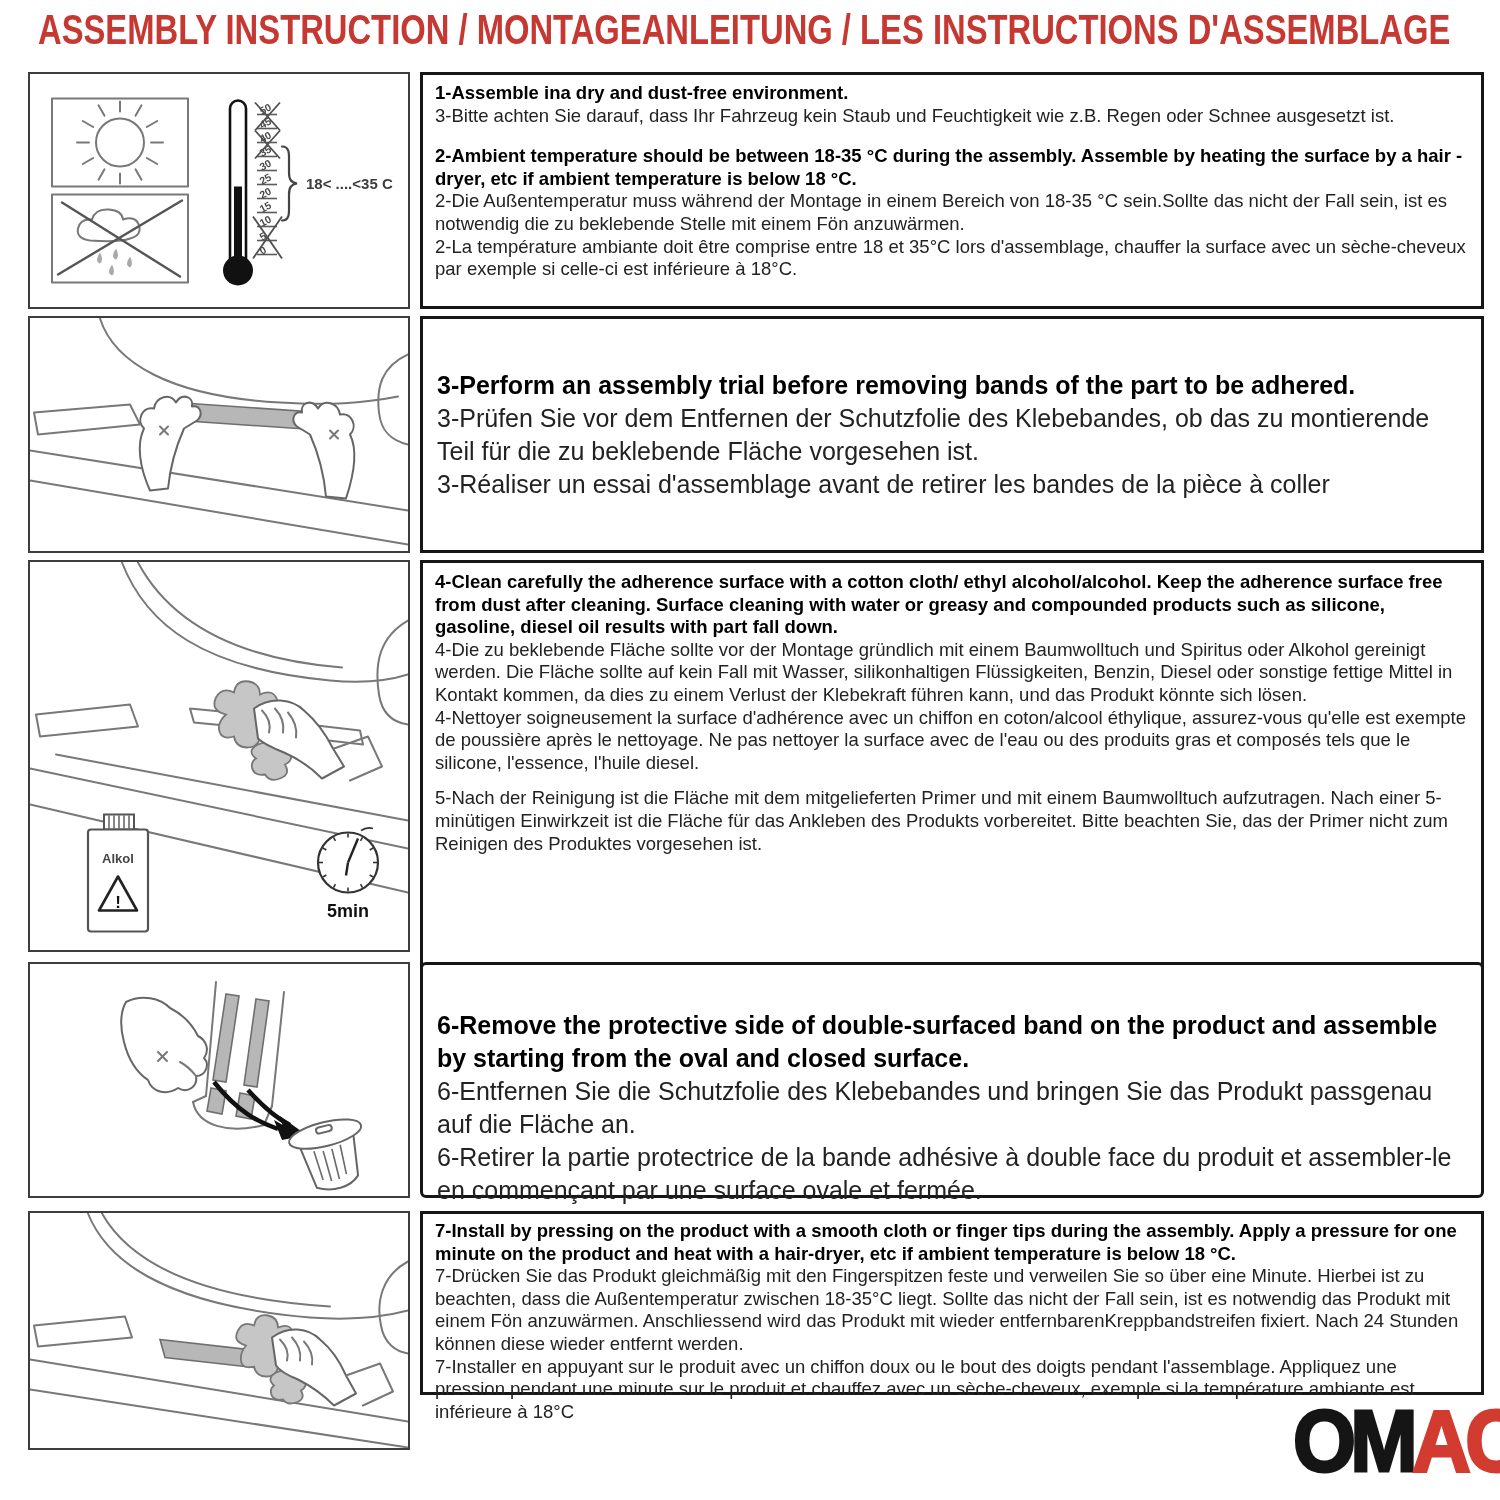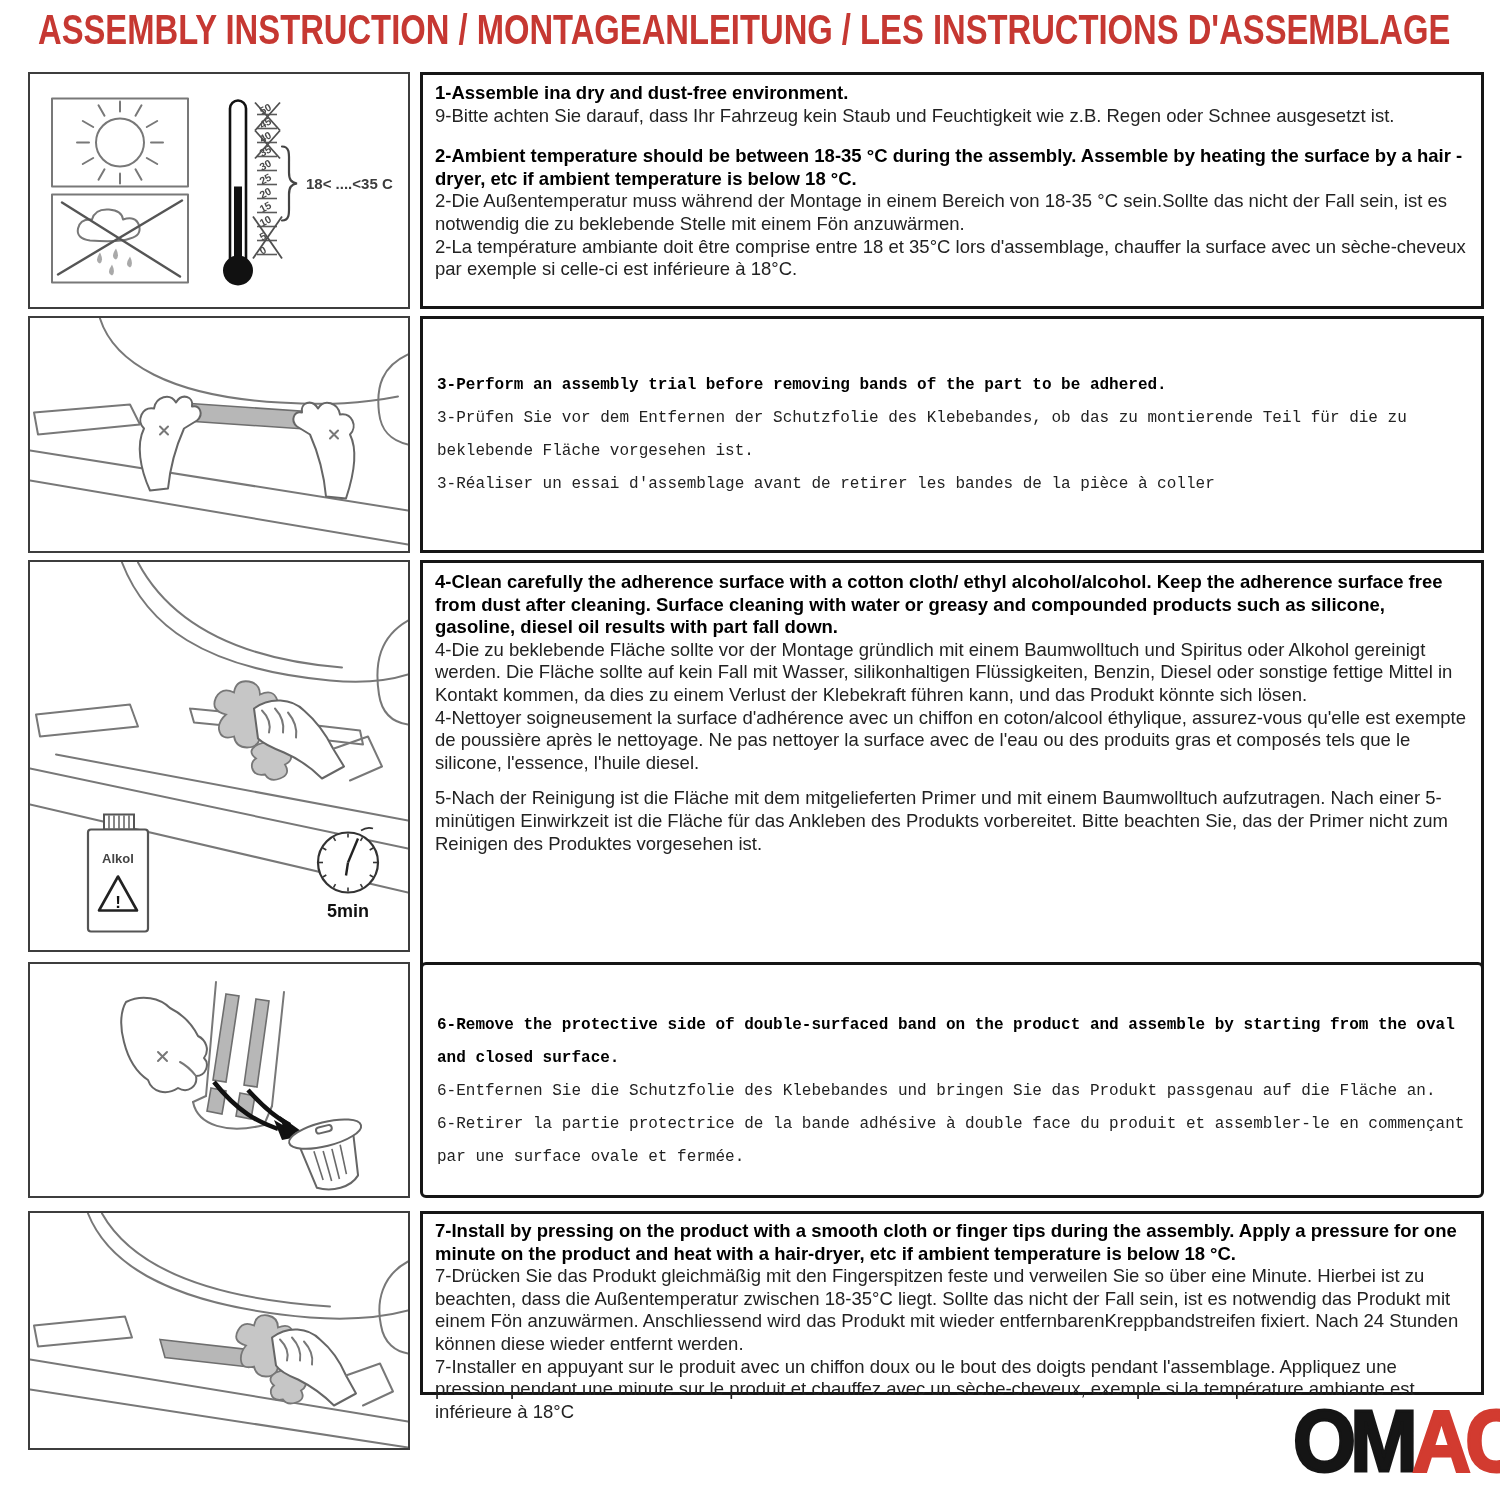--- a/index.html
+++ b/index.html
@@ -16,21 +16,21 @@
   .imgbox{
     position:absolute;left:28px;width:382px;border:2px solid #3d3d3d;
     background:#fff;box-sizing:border-box;
   }
   .textbox{
     position:absolute;left:420px;width:1064px;border:3px solid #161616;
     background:#fff;box-sizing:border-box;
   }
   .textbox p{margin:0;}
   .t-sm{font-size:18.5px;line-height:22.6px;}
-  .t-lg{font-size:16px;line-height:33px;font-family:Liberation Mono, monospace;}
+  .t-lg{font-size:25px;line-height:33px;}
   p.b{font-weight:bold;color:#000;}
   p.r{color:#222;}
   .gap{height:18px;}
   .gap-sm{height:13px;}
   svg{display:block;width:100%;height:100%;}
   svg .ln{fill:none;stroke:#787878;stroke-width:2;stroke-linecap:round;stroke-linejoin:round;}
   svg .ln-dk{fill:none;stroke:#555;stroke-width:2.4;stroke-linecap:round;stroke-linejoin:round;}
   svg .blk{stroke:#111;fill:none;stroke-width:2.6;}
   svg .fillblk{fill:#111;stroke:none;}
   svg .strip{fill:#b7b7b7;stroke:#6e6e6e;stroke-width:1.6;}
@@ -131,21 +131,21 @@
         <line x1="223" y1="142" x2="252" y2="184"></line>
           <line x1="252" y1="142" x2="223" y2="184"></line>
       </g>
       <path fill="none" stroke="#444" stroke-width="2.2" stroke-linecap="round" d="M 252,72 C 260,72 259,80 259,88 L 259,98 C 259,105 261,108 267,109 C 261,110 259,113 259,120 L 259,130 C 259,138 260,146 252,146"></path>
       <text class="lbl" x="276" y="114">18&lt; ....&lt;35 C</text>
     </g>
   </svg>
 </div>
 <div class="textbox t-sm" style="top:72px;height:237px;padding:7px 12px;">
   <p class="b">1-Assemble ina dry and dust-free environment.</p>
-  <p class="r">9-Bitte achten Sie darauf, dass Ihr Fahrzeug kein Staub und Feuchtigkeit wie z.B. Regen oder Schnee ausgesetzt ist.</p>
+  <p class="r">3-Bitte achten Sie darauf, dass Ihr Fahrzeug kein Staub und Feuchtigkeit wie z.B. Regen oder Schnee ausgesetzt ist.</p>
   <div class="gap"></div>
   <p class="b">2-Ambient temperature should be between 18-35 °C  during the assembly. Assemble by heating the surface by a hair -dryer, etc if ambient temperature is below 18 °C.</p>
   <p class="r">2-Die Außentemperatur muss während der Montage in einem Bereich von 18-35 °C  sein.Sollte das nicht der Fall sein, ist es notwendig die zu beklebende Stelle mit einem Fön anzuwärmen.</p>
   <p class="r">2-La température ambiante doit être comprise entre 18 et 35°C lors d'assemblage, chauffer la surface avec un sèche-cheveux par exemple si celle-ci est inférieure à 18°C.</p>
 </div>
 
 <div class="imgbox" style="top:316px;height:237px;">
   <svg viewBox="0 0 378 232">
     <g class="ln">
       <path d="M 70,0 C 84,44 140,78 250,84 C 300,87 332,85 368,78"></path>

